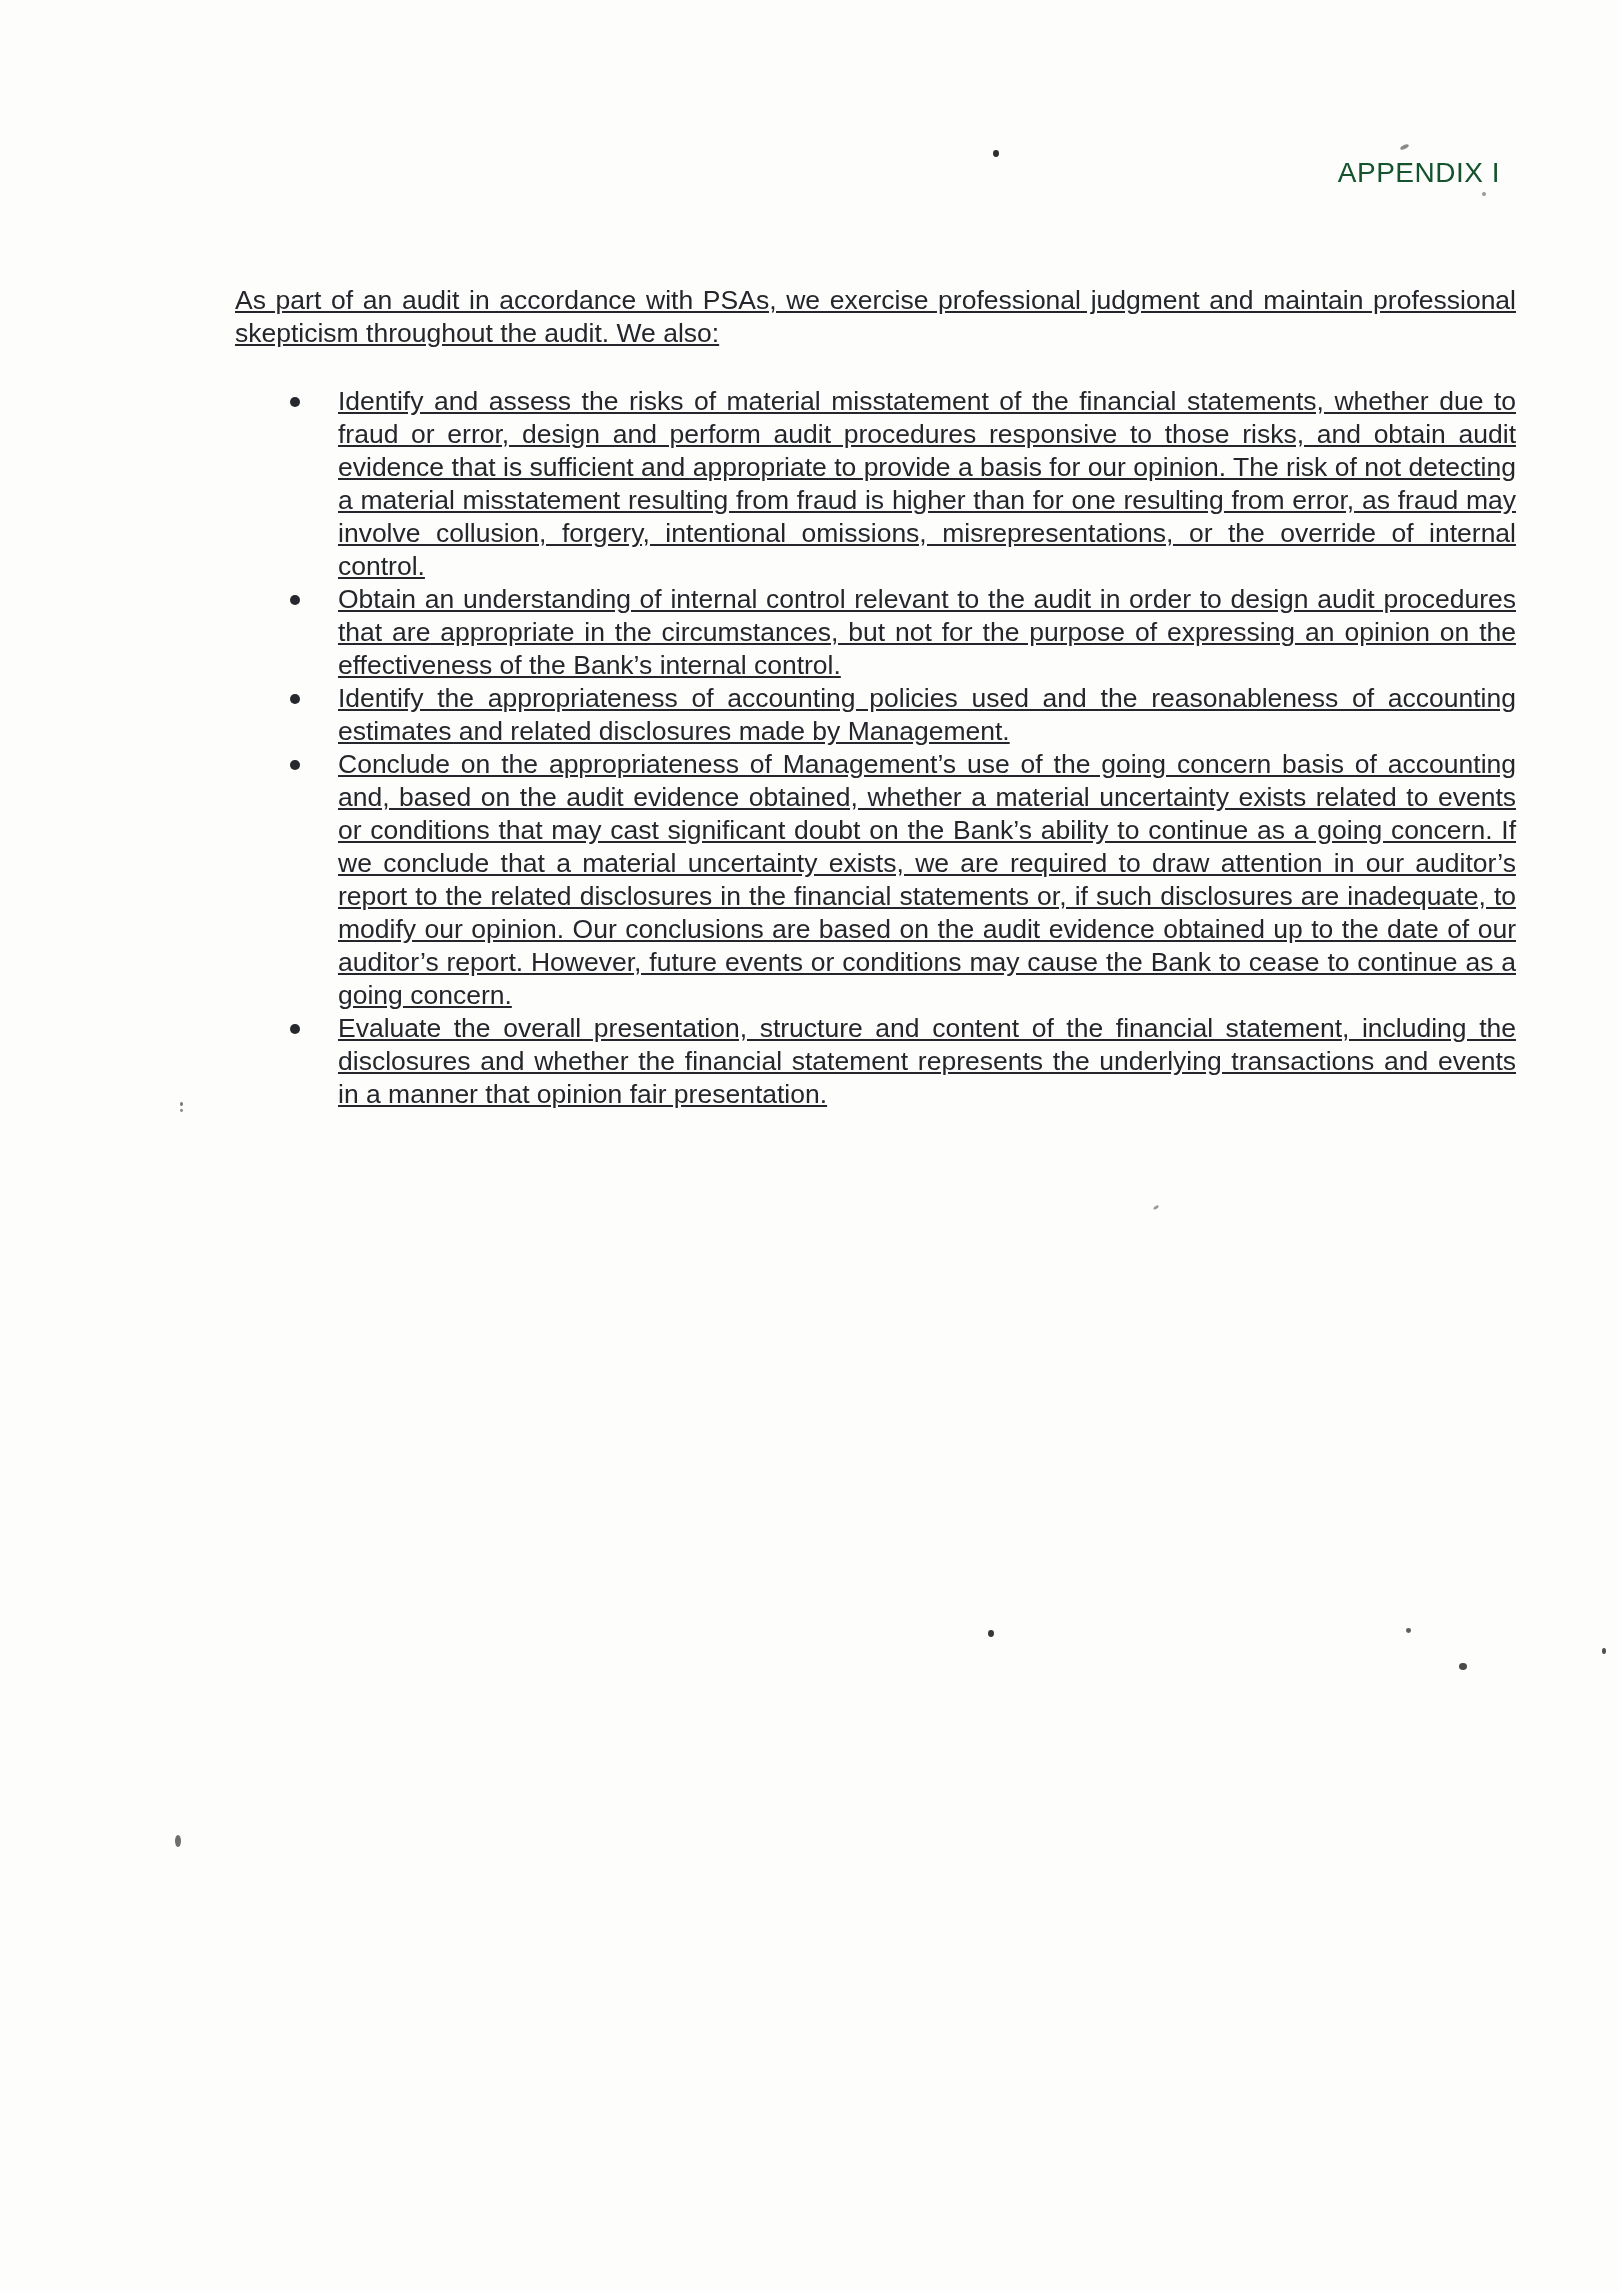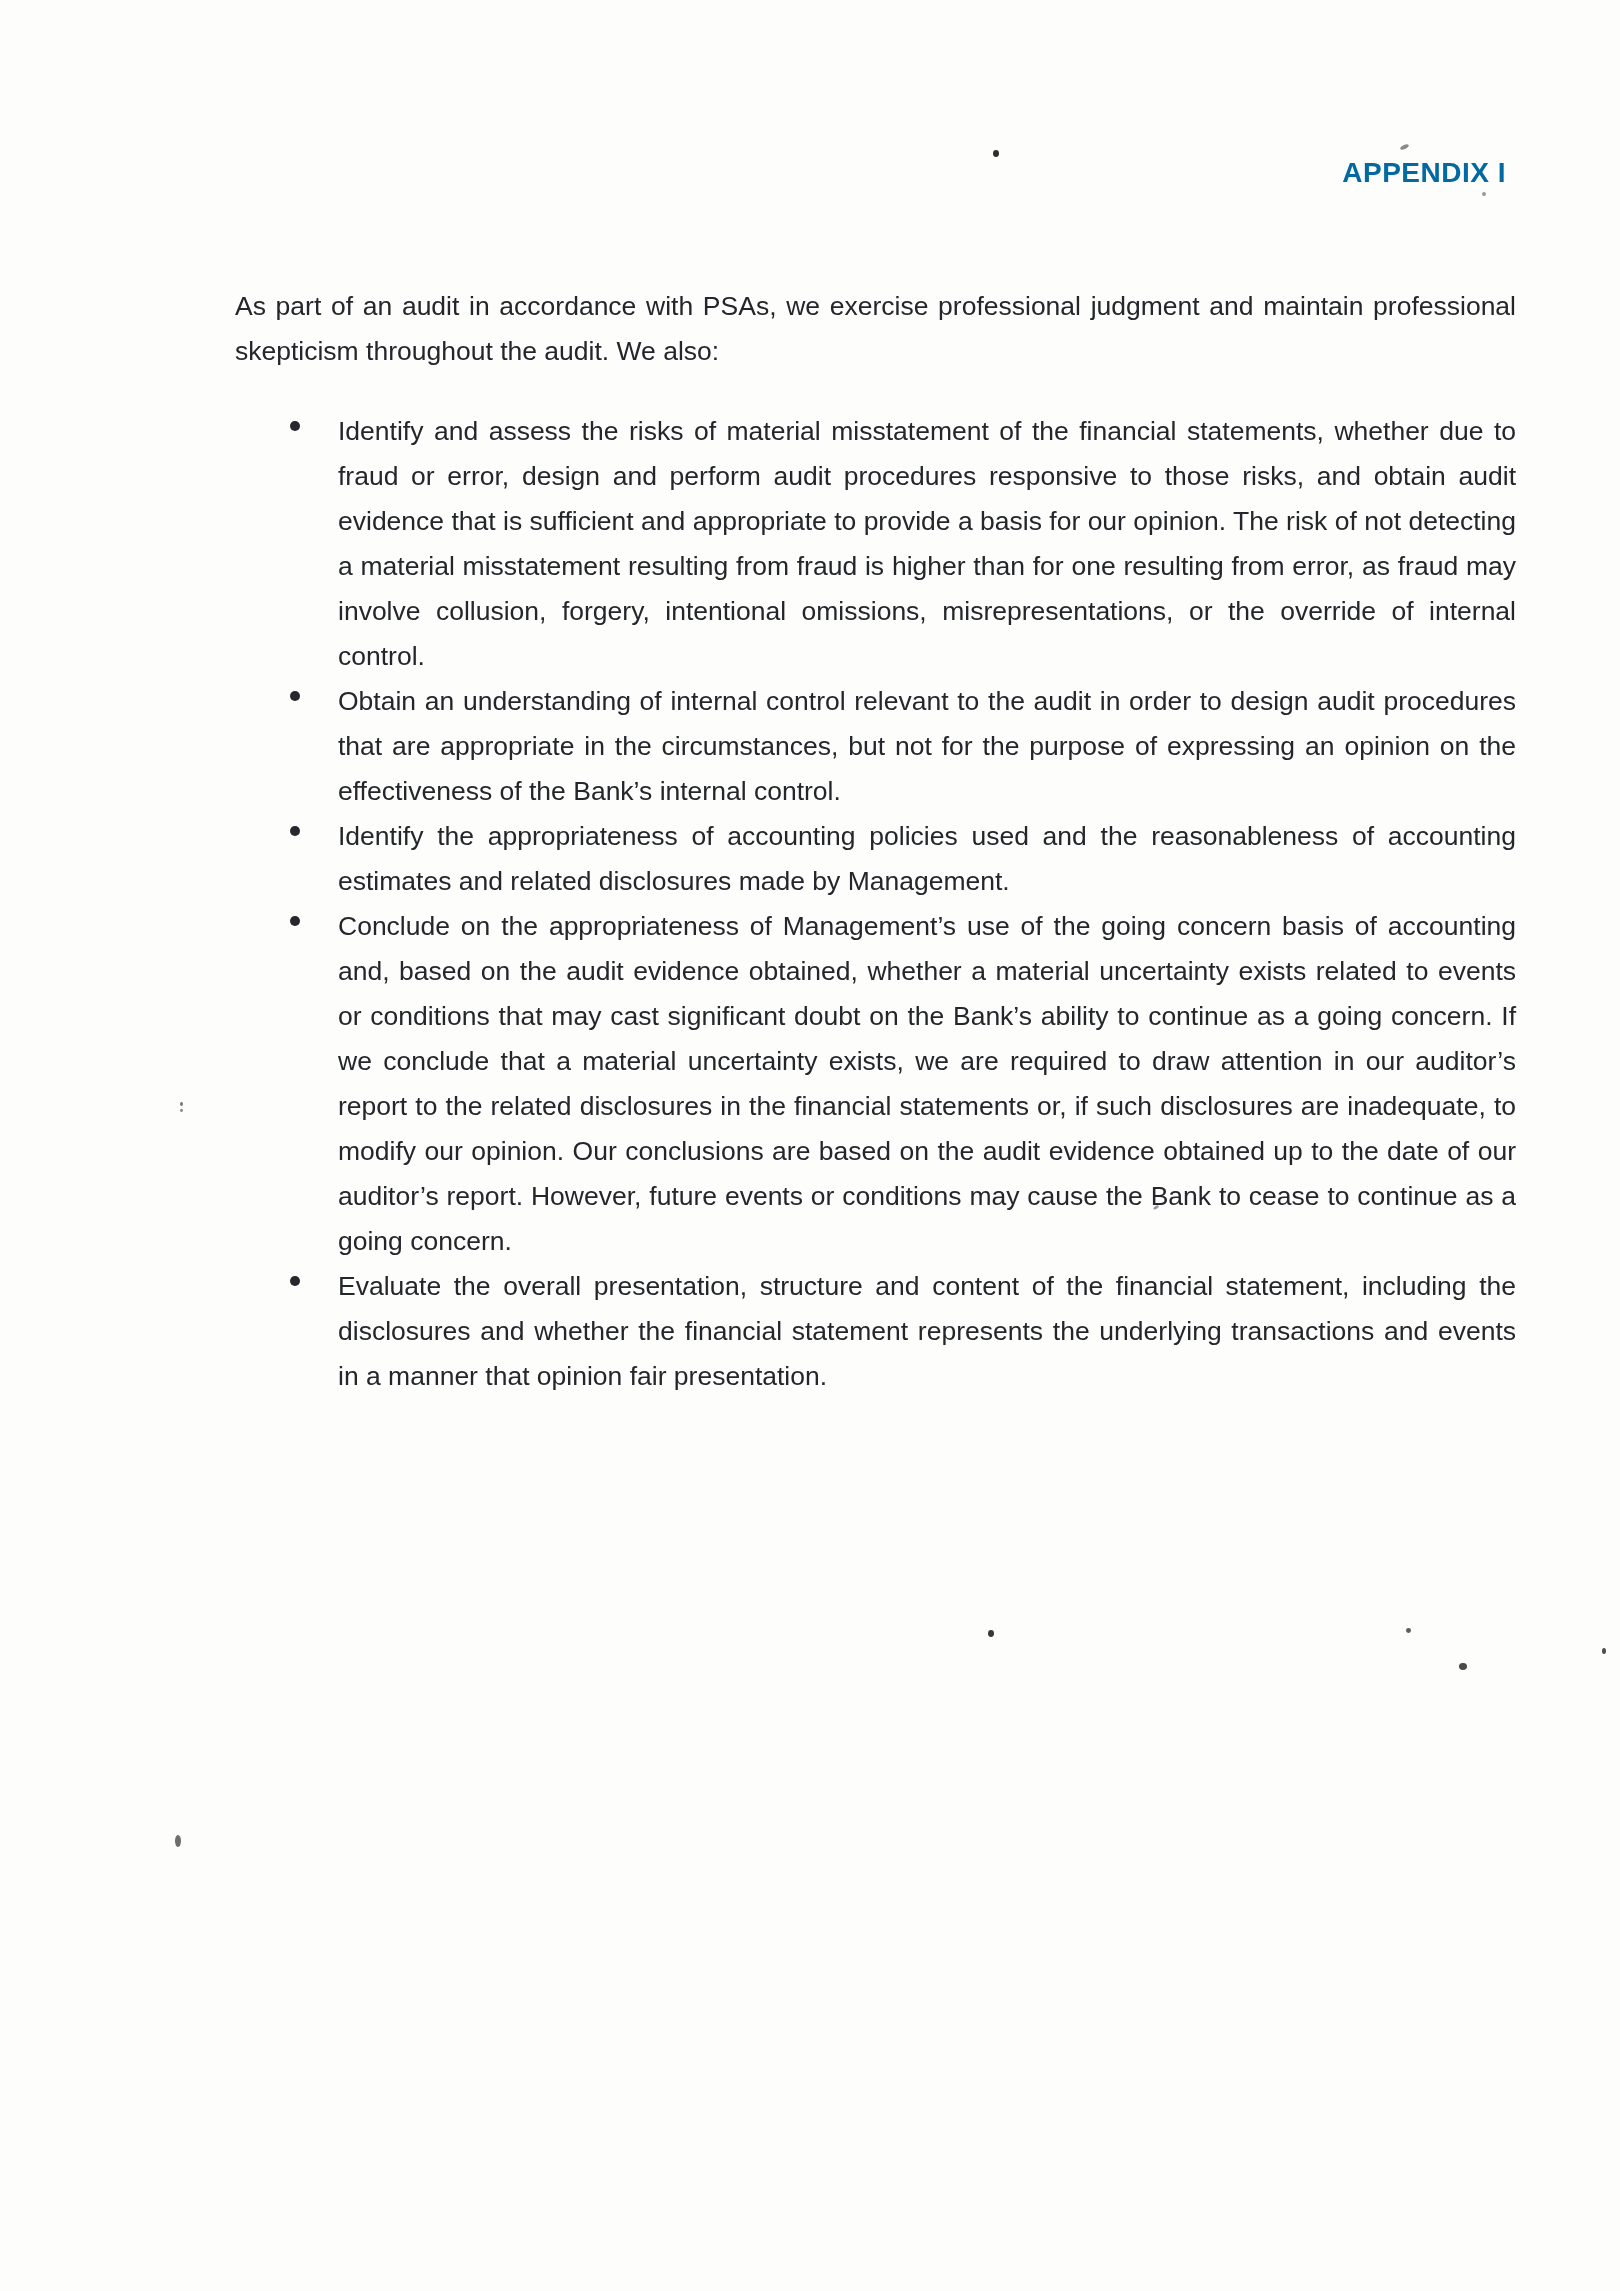--- a/index.html
+++ b/index.html
@@ -12,34 +12,35 @@
     width: 1620px;
     height: 2292px;
     background: #fdfdfc;
     overflow: hidden;
     font-family: "Liberation Sans", "DejaVu Sans", sans-serif;
     color: #24262b;
   }
   .appendix-header {
     position: absolute;
     top: 157px;
-    right: 114px;
+    right: 120px;
     font-size: 28px;
-    font-weight: 700;
+    font-weight: 400;
     letter-spacing: 0.5px;
-    color: #0369a1;
+    color: #14532d;
   }
   .content {
     position: absolute;
     left: 235px;
     top: 284px;
     width: 1281px;
     font-size: 26.5px;
-    line-height: 45px;
+    line-height: 33px;
     text-align: justify;
+    text-decoration: underline;
   }
   .content p {
     margin: 0;
   }
   ul.bullets {
     list-style: none;
     margin: 35px 0 0 0;
     padding: 0;
   }
   ul.bullets li {

